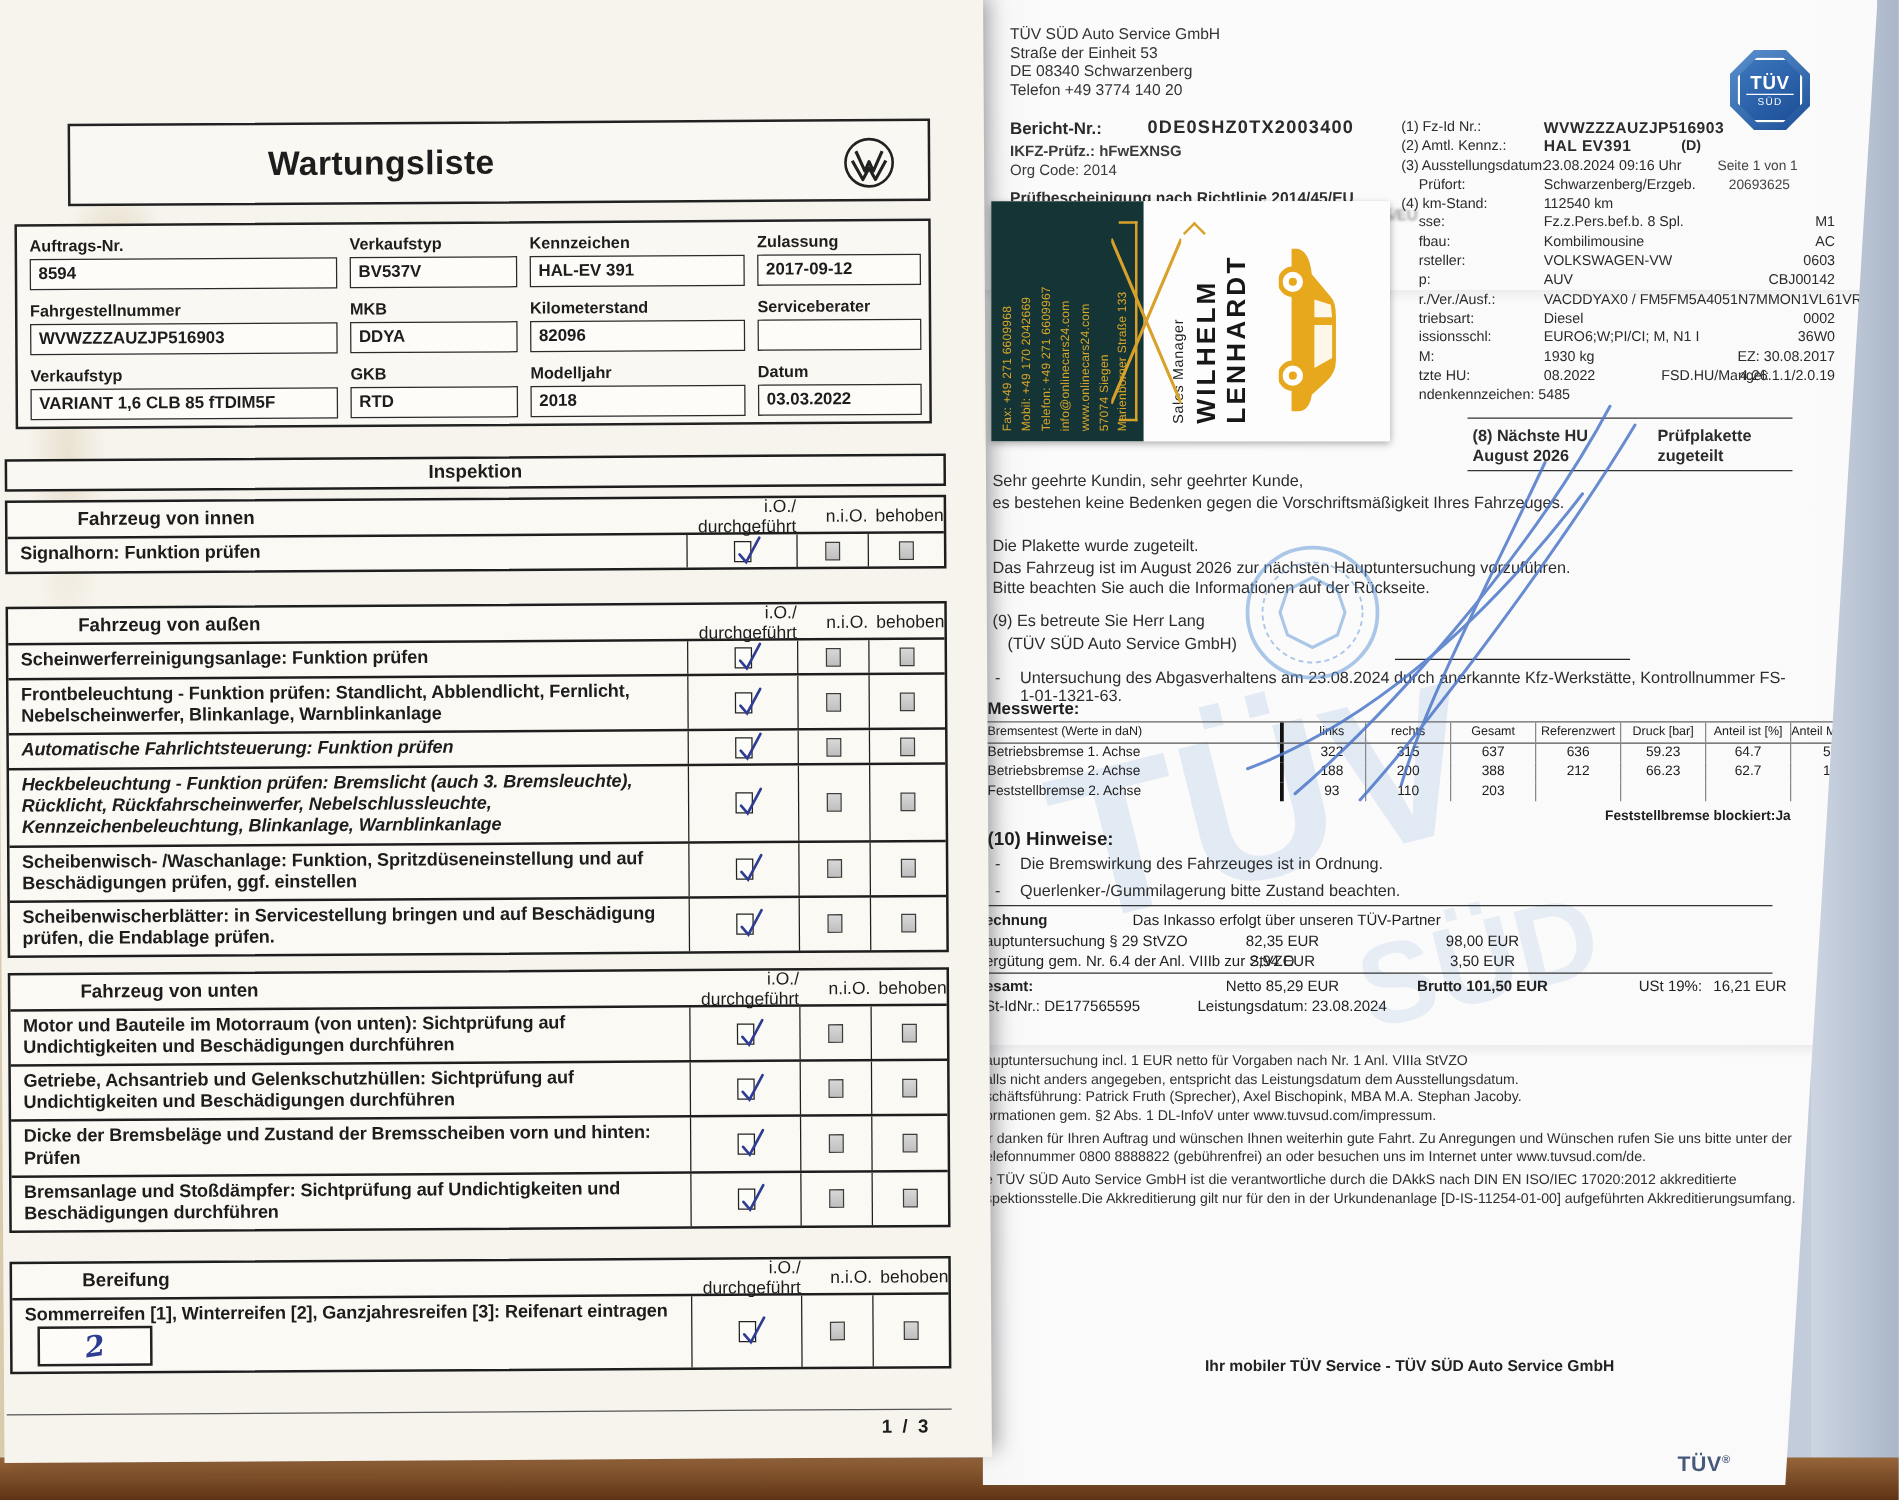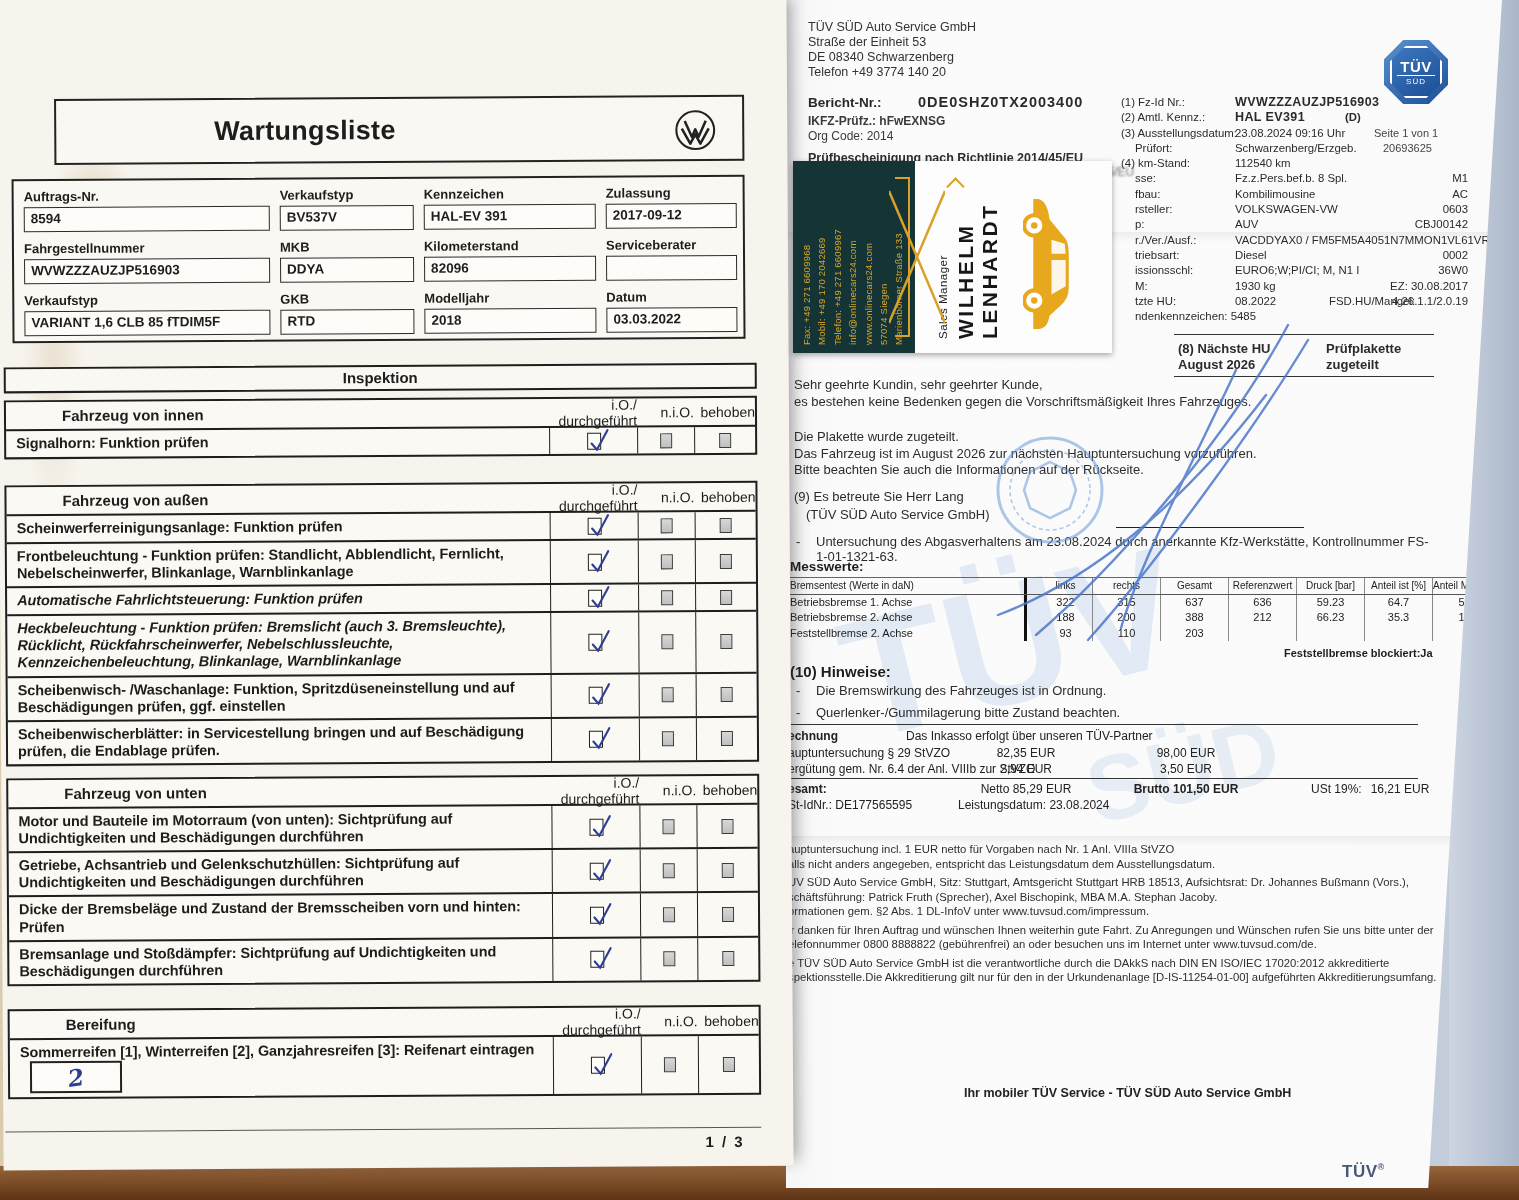--- a/index.html
+++ b/index.html
@@ -335,21 +335,21 @@
         <div class="mcell">64.7</div>
         <div class="mcell">57</div>
       </div>
       <div class="mrow">
         <div class="mcell">Betriebsbremse 2. Achse</div>
         <div class="mcell">188</div>
         <div class="mcell">200</div>
         <div class="mcell">388</div>
         <div class="mcell">212</div>
         <div class="mcell">66.23</div>
-        <div class="mcell">35.3</div>
+        <div class="mcell">62.7</div>
         <div class="mcell">18</div>
       </div>
       <div class="mrow">
         <div class="mcell">Feststellbremse 2. Achse</div>
         <div class="mcell">93</div>
         <div class="mcell">110</div>
         <div class="mcell">203</div>
         <div class="mcell"></div>
         <div class="mcell"></div>
         <div class="mcell"></div>
@@ -384,21 +384,20 @@
     <span class="amt" style="left:320px; top:58px; width:160px; font-weight:bold">Brutto 101,50 EUR</span>
     <span style="left:525px; top:58px">USt 19%:</span>
     <span class="amt" style="left:555px; top:58px; width:118px">16,21 EUR</span>
     <span style="left:2px; top:74px">St-IdNr.: DE177565595</span>
     <span style="left:172px; top:74px">Leistungsdatum: 23.08.2024</span>
   </div>
 
   <div class="legal" id="legal">
       <p>auptuntersuchung incl. 1 EUR netto für Vorgaben nach Nr. 1 Anl. VIIIa StVZO</p>
       <p>alls nicht anders angegeben, entspricht das Leistungsdatum dem Ausstellungsdatum.</p>
-      <p class="gap">UV SÜD Auto Service GmbH, Sitz: Stuttgart, Amtsgericht Stuttgart HRB 18513, Aufsichtsrat: Dr. Johannes Bußmann (Vors.),</p>
       <p>schäftsführung: Patrick Fruth (Sprecher), Axel Bischopink, MBA M.A. Stephan Jacoby.</p>
       <p>ormationen gem. §2 Abs. 1 DL-InfoV unter www.tuvsud.com/impressum.</p>
       <p class="gap">ir danken für Ihren Auftrag und wünschen Ihnen weiterhin gute Fahrt. Zu Anregungen und Wünschen rufen Sie uns bitte unter der</p>
       <p>elefonnummer 0800 8888822 (gebührenfrei) an oder besuchen uns im Internet unter www.tuvsud.com/de.</p>
       <p class="gap">e TÜV SÜD Auto Service GmbH ist die verantwortliche durch die DAkkS nach DIN EN ISO/IEC 17020:2012 akkreditierte</p>
       <p>spektionsstelle.Die Akkreditierung gilt nur für den in der Urkundenanlage [D-IS-11254-01-00] aufgeführten Akkreditierungsumfang.</p>
     </div>
 
   <div class="mobile-line">Ihr mobiler TÜV Service - TÜV SÜD Auto Service GmbH</div>
   <div class="brand-mark"><span>TÜV</span><sup>®</sup></div>

